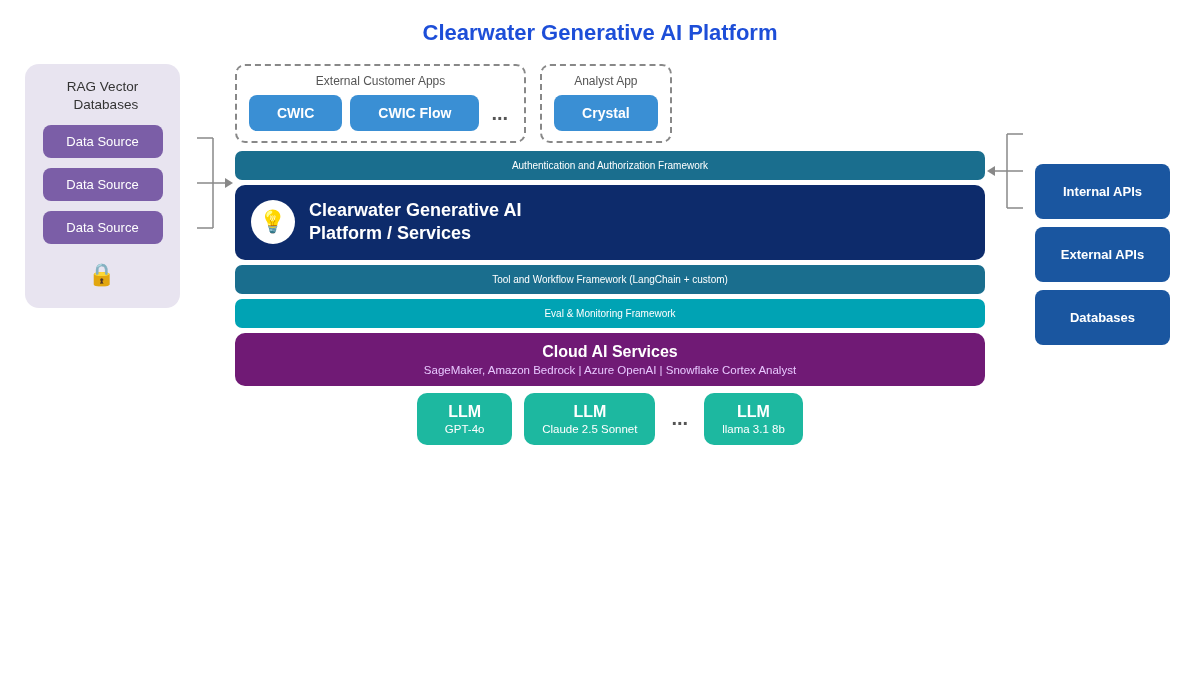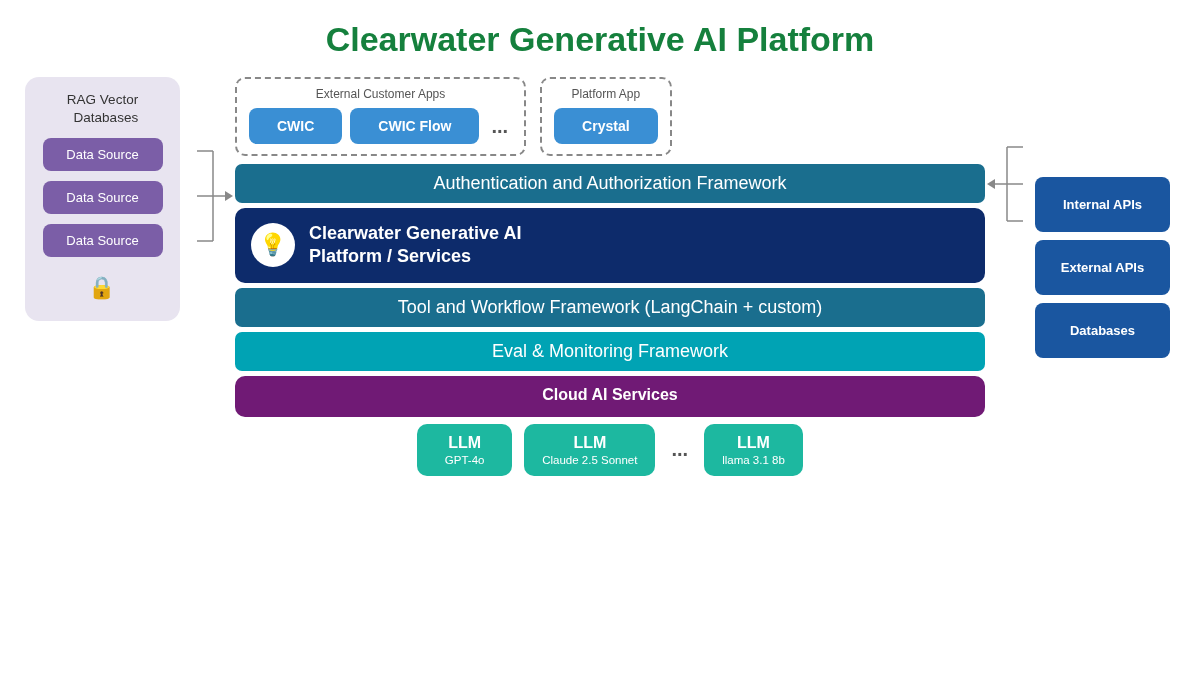--- a/index.html
+++ b/index.html
@@ -9,23 +9,23 @@
       width: 1200px;
       height: 675px;
       overflow: hidden;
       display: flex;
       flex-direction: column;
       align-items: center;
       padding: 20px 30px 10px;
     }
 
     .page-title {
-      font-size: 34px;
-      font-weight: 700;
-      color: #15803d;
+      font-size: 22px;
+      font-weight: 700;
+      color: #1d4ed8;
       margin-bottom: 18px;
       text-align: center;
     }
 
     .main-layout {
       display: flex;
       flex-direction: row;
       width: 100%;
       gap: 0px;
       align-items: flex-start;
@@ -134,21 +134,21 @@
     .internal-app-label {
       font-size: 12px;
       color: #555;
       margin-bottom: 7px;
     }
 
     
     .bar {
       border-radius: 7px;
       padding: 9px 16px;
-      font-size: 18px;
+      font-size: 10px;
       color: #fff;
       text-align: center;
       margin-bottom: 5px;
       font-weight: 400;
     }
     .bar-auth {
       background: #1a6e8e;
     }
     .bar-main {
       background: #0d2b6b;
@@ -297,38 +297,39 @@
     <div class="apps-row">
       <div class="external-apps-box">
         <div class="external-apps-label">External Customer Apps</div>
         <div class="external-apps-inner">
           <div class="app-tile">CWIC</div>
           <div class="app-tile">CWIC Flow</div>
           <div class="dots-label">...</div>
         </div>
       </div>
       <div class="internal-app-box">
-        <div class="internal-app-label">Platform App</div>
+        <div class="internal-app-label">Analyst App</div>
         <div class="app-tile crystal">Crystal</div>
       </div>
     </div>
 
     <div class="bar bar-auth">Authentication and Authorization Framework</div>
 
     <div class="bar-main">
       <div class="bar-main-icon">💡</div>
       <div class="bar-main-text">Clearwater Generative AI<br>Platform / Services</div>
     </div>
 
     <div class="bar bar-tool">Tool and Workflow Framework (LangChain + custom)</div>
 
     <div class="bar bar-eval">Eval &amp; Monitoring Framework</div>
 
     <div class="bar-cloud">
       <div class="bar-cloud-title">Cloud AI Services</div>
+      <div class="bar-cloud-sub">SageMaker, Amazon Bedrock | Azure OpenAI | Snowflake Cortex Analyst</div>
     </div>
 
     <div class="llm-row">
       <div class="llm-tile">
         <div class="llm-title">LLM</div>
         <div class="llm-sub">GPT-4o</div>
       </div>
       <div class="llm-tile">
         <div class="llm-title">LLM</div>
         <div class="llm-sub">Claude 2.5 Sonnet</div>

